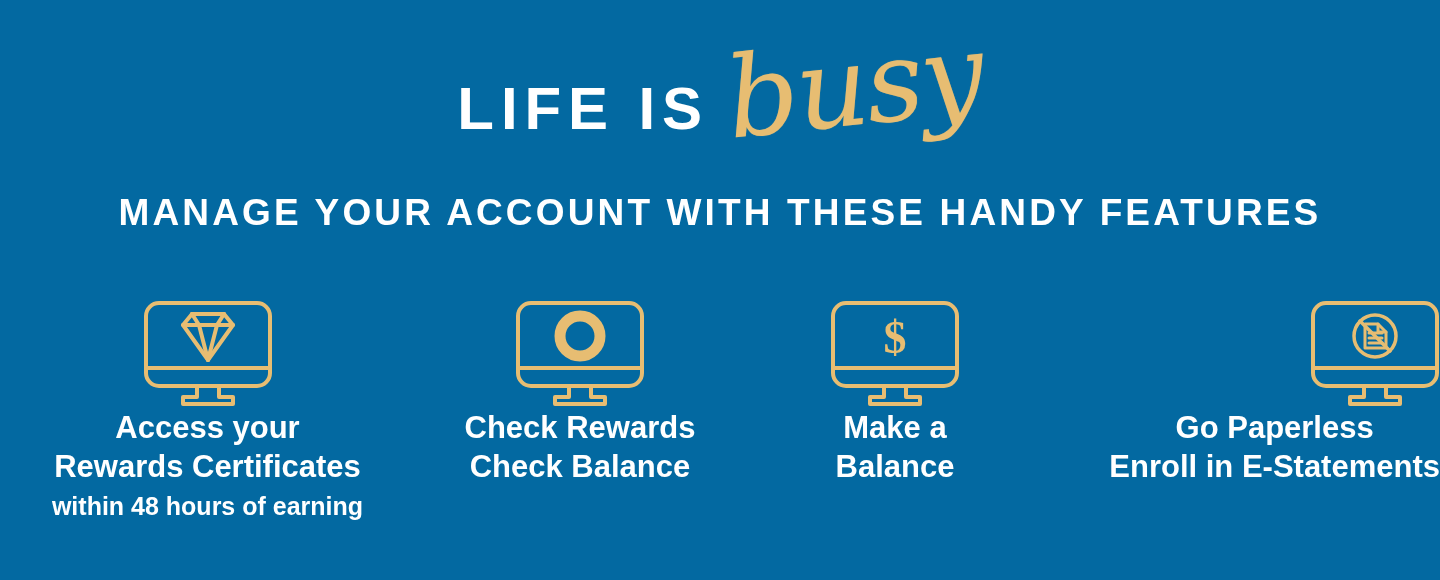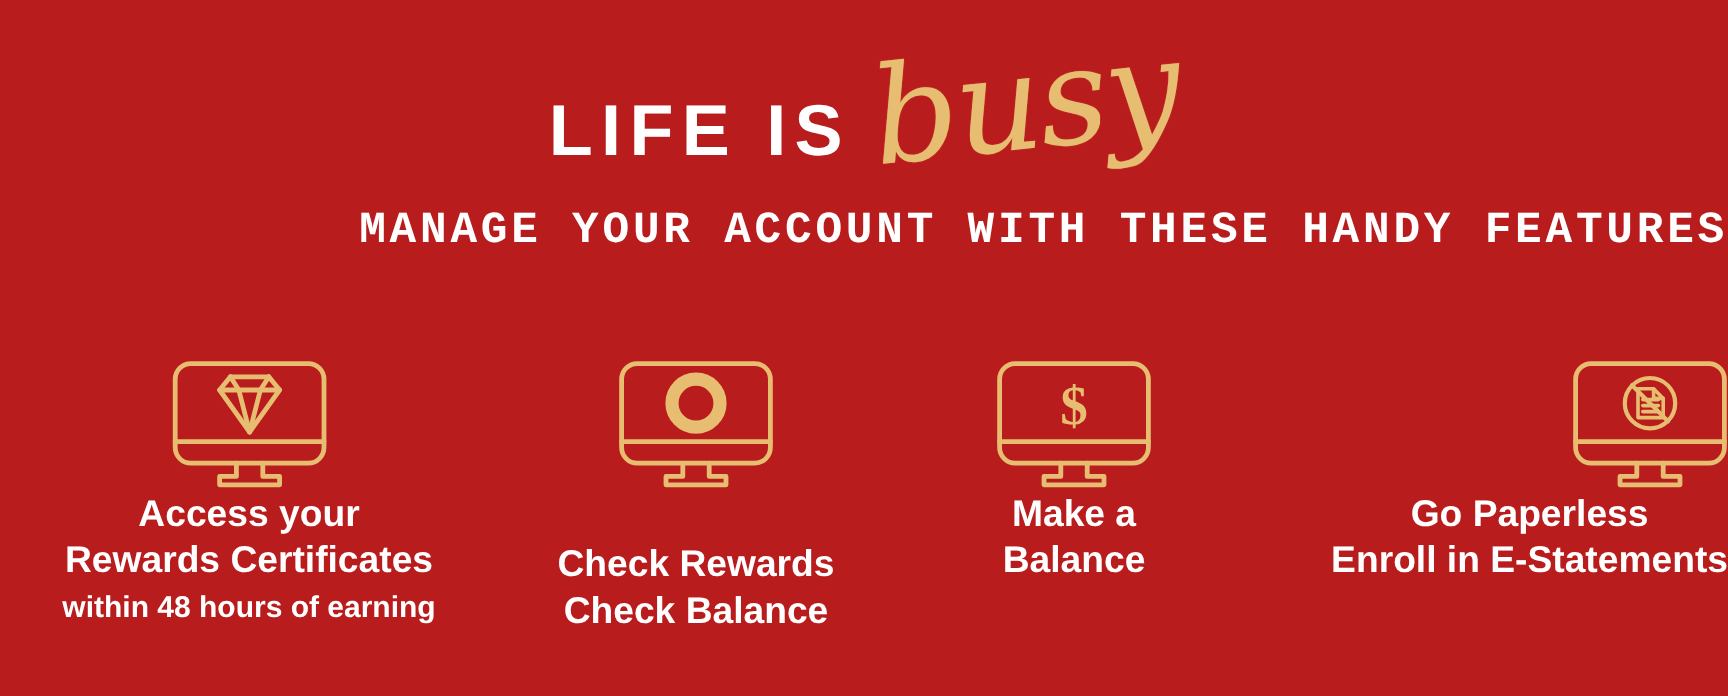--- a/index.html
+++ b/index.html
@@ -5,21 +5,21 @@
   * { margin:0; padding:0; box-sizing:border-box; }
   html, body {
     width:1440px; height:580px;
     background:#000000;
     overflow:hidden;
     font-family:"Liberation Sans", sans-serif;
   }
   #stage {
     position:relative;
     width:1440px; height:580px;
-    background:#b91c1c;
+    background:#0369a1;
   }
 
   
   .headline-row {
     position:absolute;
     left:0; top:18px;
     width:1440px;
     height:150px;
     display:flex;
     align-items:center;
@@ -48,25 +48,25 @@
     position:relative;
     top:6px;
     transform:rotate(-6deg);
     transform-origin:left center;
     text-shadow:0 0 1px rgba(231,189,114,0.5);
   }
 
   
   .subhead {
     position:absolute;
-    left:0; top:172px;
+    left:0; top:192px;
     width:1440px;
-    text-align:right;
-    color:#ffffff;
-    font-family:Liberation Mono, monospace;
+    text-align:center;
+    color:#ffffff;
+    font-family:Liberation Sans, sans-serif;
     font-weight:700;
     font-size:37px;
     letter-spacing:0.085em;
     text-transform:uppercase;
     white-space:nowrap;
   }
 
   
   .features {
     position:absolute;
@@ -75,21 +75,21 @@
     height:270px;
     display:flex;
     align-items:flex-start;
   }
   .feature {
     display:flex;
     flex-direction:column;
     align-items:center;
   }
   .feature.f1 { width:415px; }
-  .feature.f2 { width:330px;gap:42px; }
+  .feature.f2 { width:330px; }
   .feature.f3 { width:300px; }
   .feature.f4 { width:395px;align-items:flex-end; }
 
   .icon-wrap {
     width:130px;
     height:108px;
     display:block;
   }
   .icon-wrap svg { display:block; width:130px; height:108px; }
 

